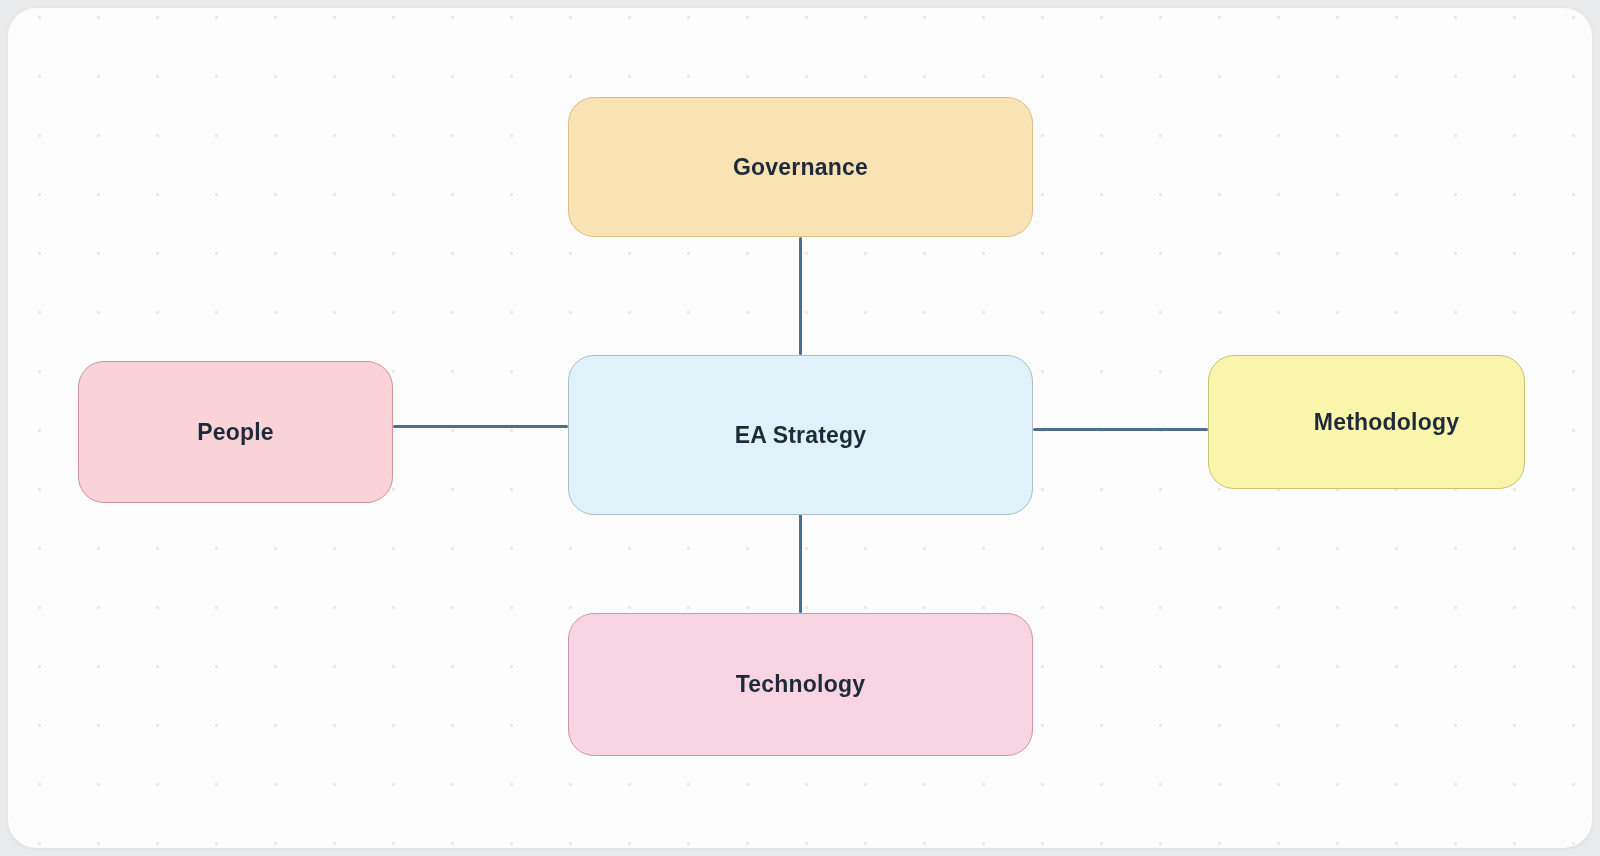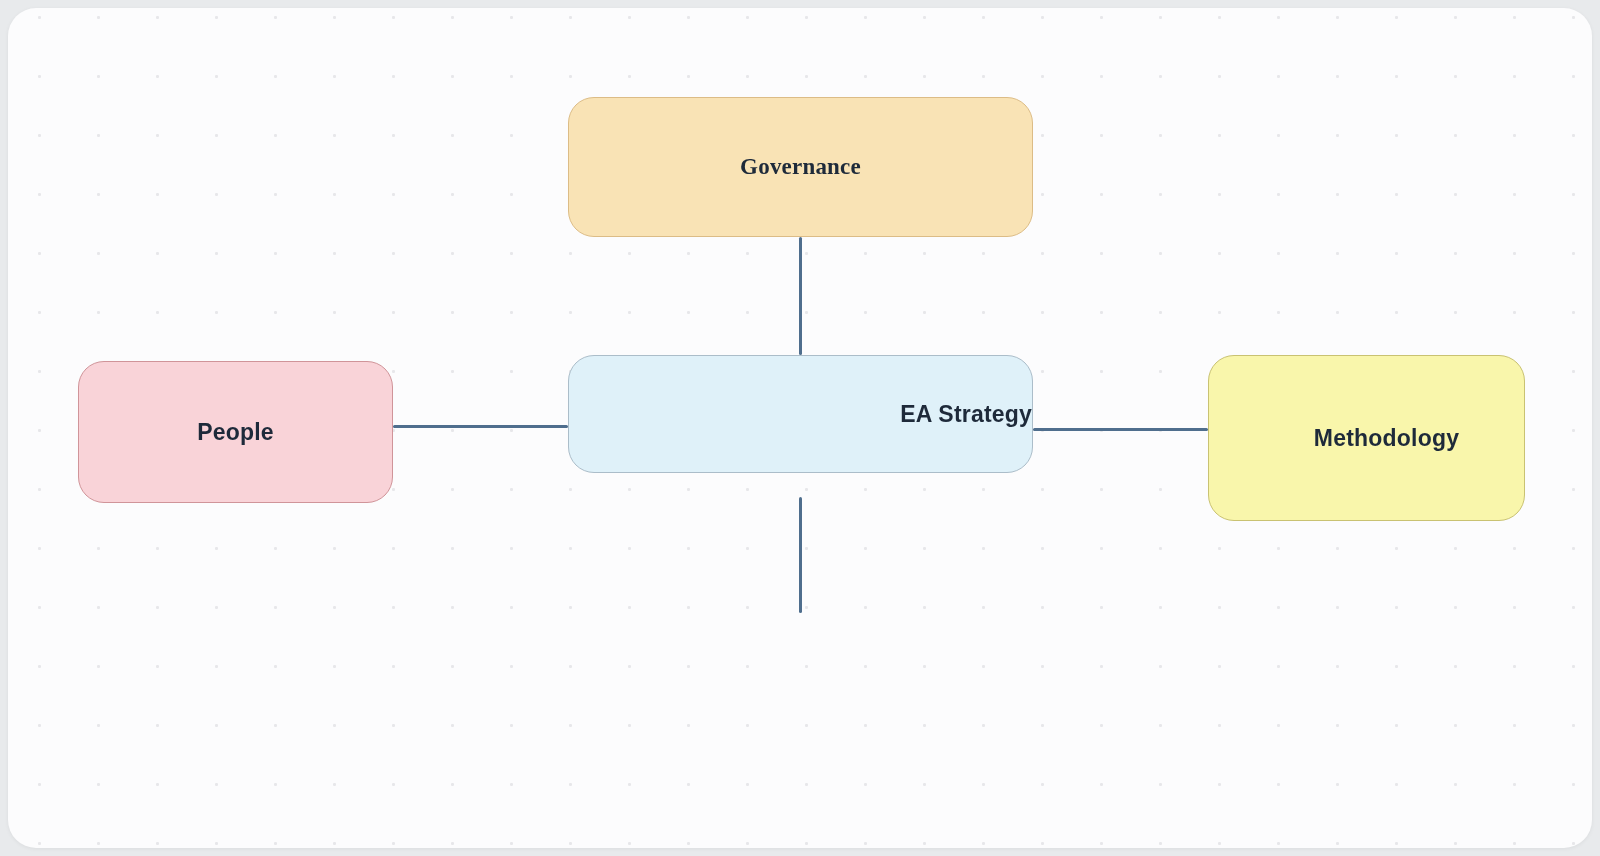--- a/index.html
+++ b/index.html
@@ -41,24 +41,24 @@
   }
   .connector {
     position: absolute;
     background: #4f6e8d;
     border-radius: 2px;
   }
   .connector.v { width: 3px; }
   .connector.h { height: 3px; }
 
   
-  .node-governance  { left: 560px;  top: 89px;  width: 465px; height: 140px; font-family: Liberation Serif, serif; }
+  .node-governance  { left: 560px;  top: 89px;  width: 465px; height: 140px; }
   .node-people      { left: 70px;   top: 353px; width: 315px; height: 142px; }
-  .node-ea-strategy { left: 560px;  top: 347px; width: 465px; height: 118px; justify-content: flex-end; }
-  .node-methodology { left: 1200px; top: 347px; width: 317px; height: 166px; padding-left: 40px; }
+  .node-ea-strategy { left: 560px;  top: 347px; width: 465px; height: 160px; }
+  .node-methodology { left: 1200px; top: 347px; width: 317px; height: 134px; padding-left: 40px; }
   .node-technology  { left: 560px;  top: 605px; width: 465px; height: 143px; }
 
   
   .conn-gov-ea  { left: 791px;  top: 229px; height: 118px; }
   .conn-ea-tech { left: 791px;  top: 489px; height: 116px; }
   .conn-ppl-ea  { left: 385px;  top: 417px; width: 175px; }
   .conn-ea-meth { left: 1025px; top: 420px; width: 175px; }
 </style>
 </head>
 <body>
@@ -80,15 +80,18 @@
     </div>
 
     <div class="node node-ea-strategy" style="background-color: rgb(223, 241, 249); border-color: rgb(171, 189, 201);">
       <span class="label">EA Strategy</span>
     </div>
 
     <div class="node node-methodology" style="background-color: rgb(249, 246, 171); border-color: rgb(201, 194, 114);">
       <span class="label">Methodology</span>
     </div>
 
+    <div class="node node-technology" style="background-color: rgb(249, 212, 226); border-color: rgb(206, 150, 172);">
+      <span class="label">Technology</span>
+    </div>
 
   </div>
 </div>
 
 </body></html>

